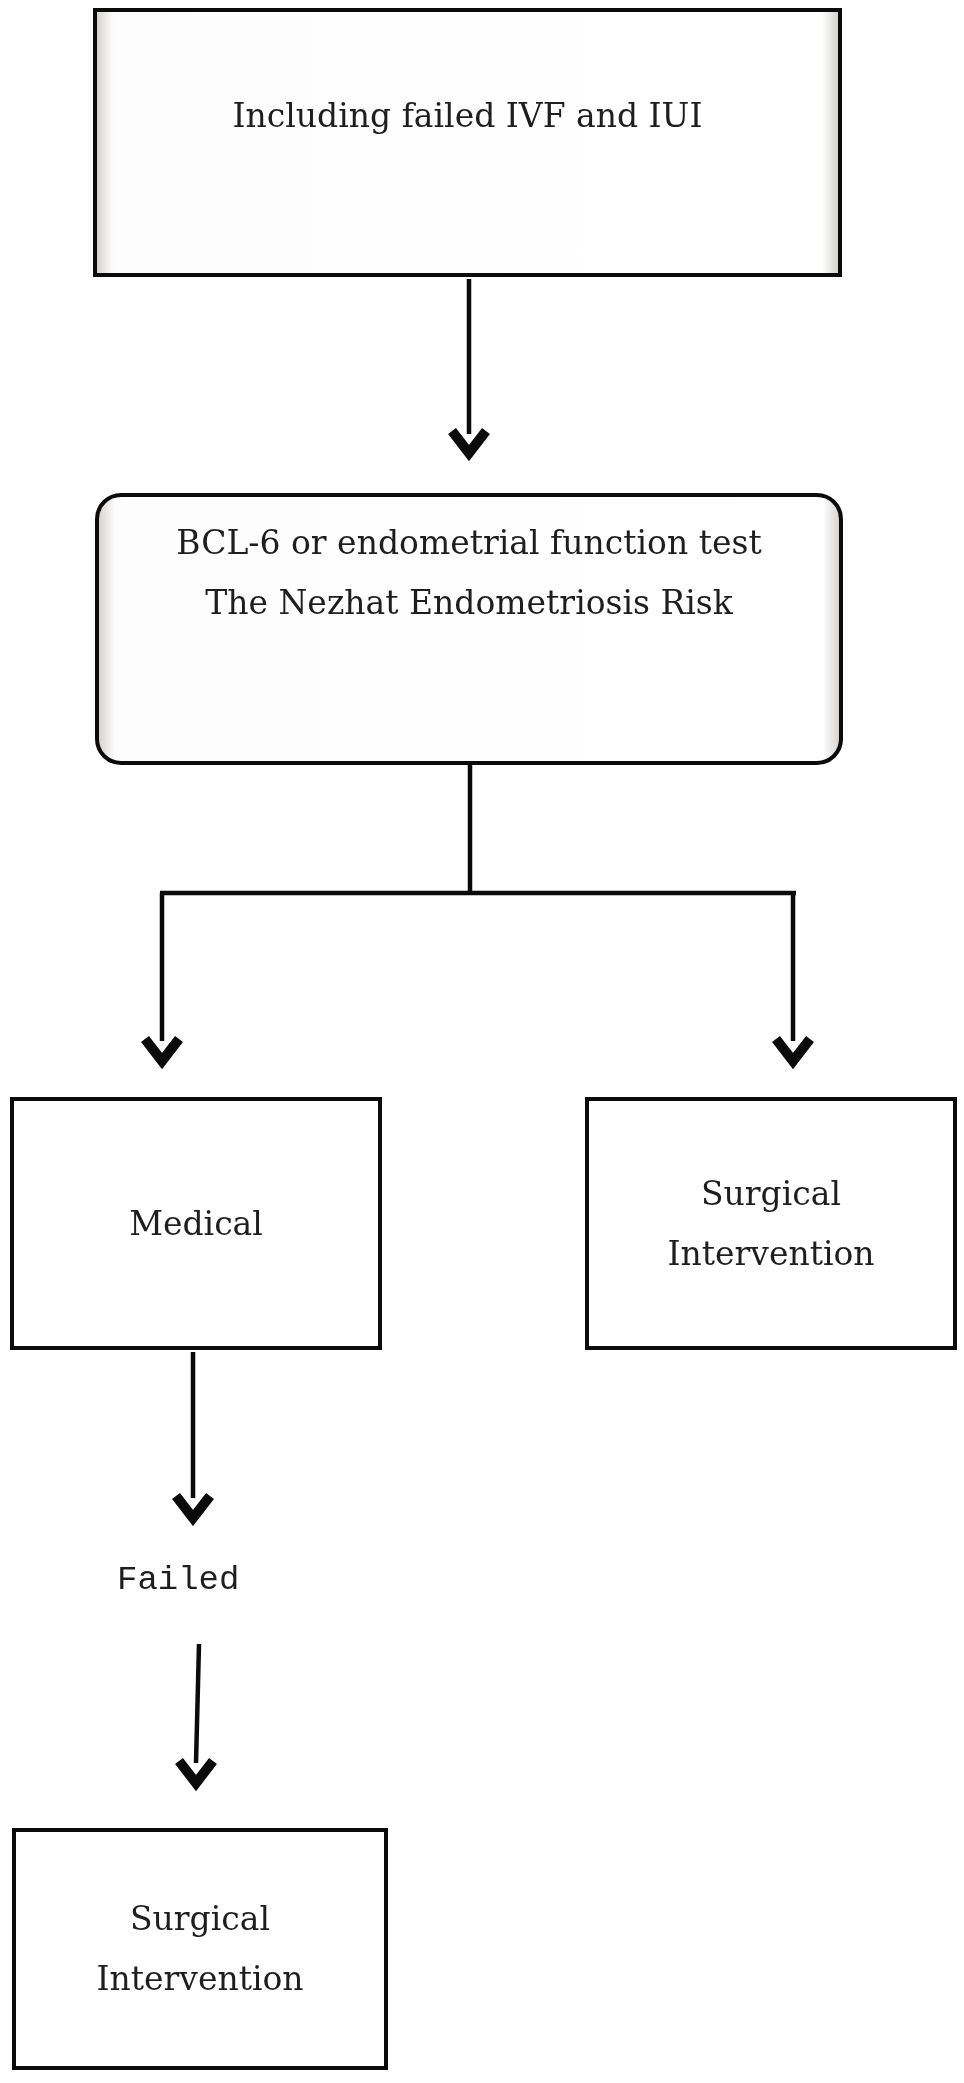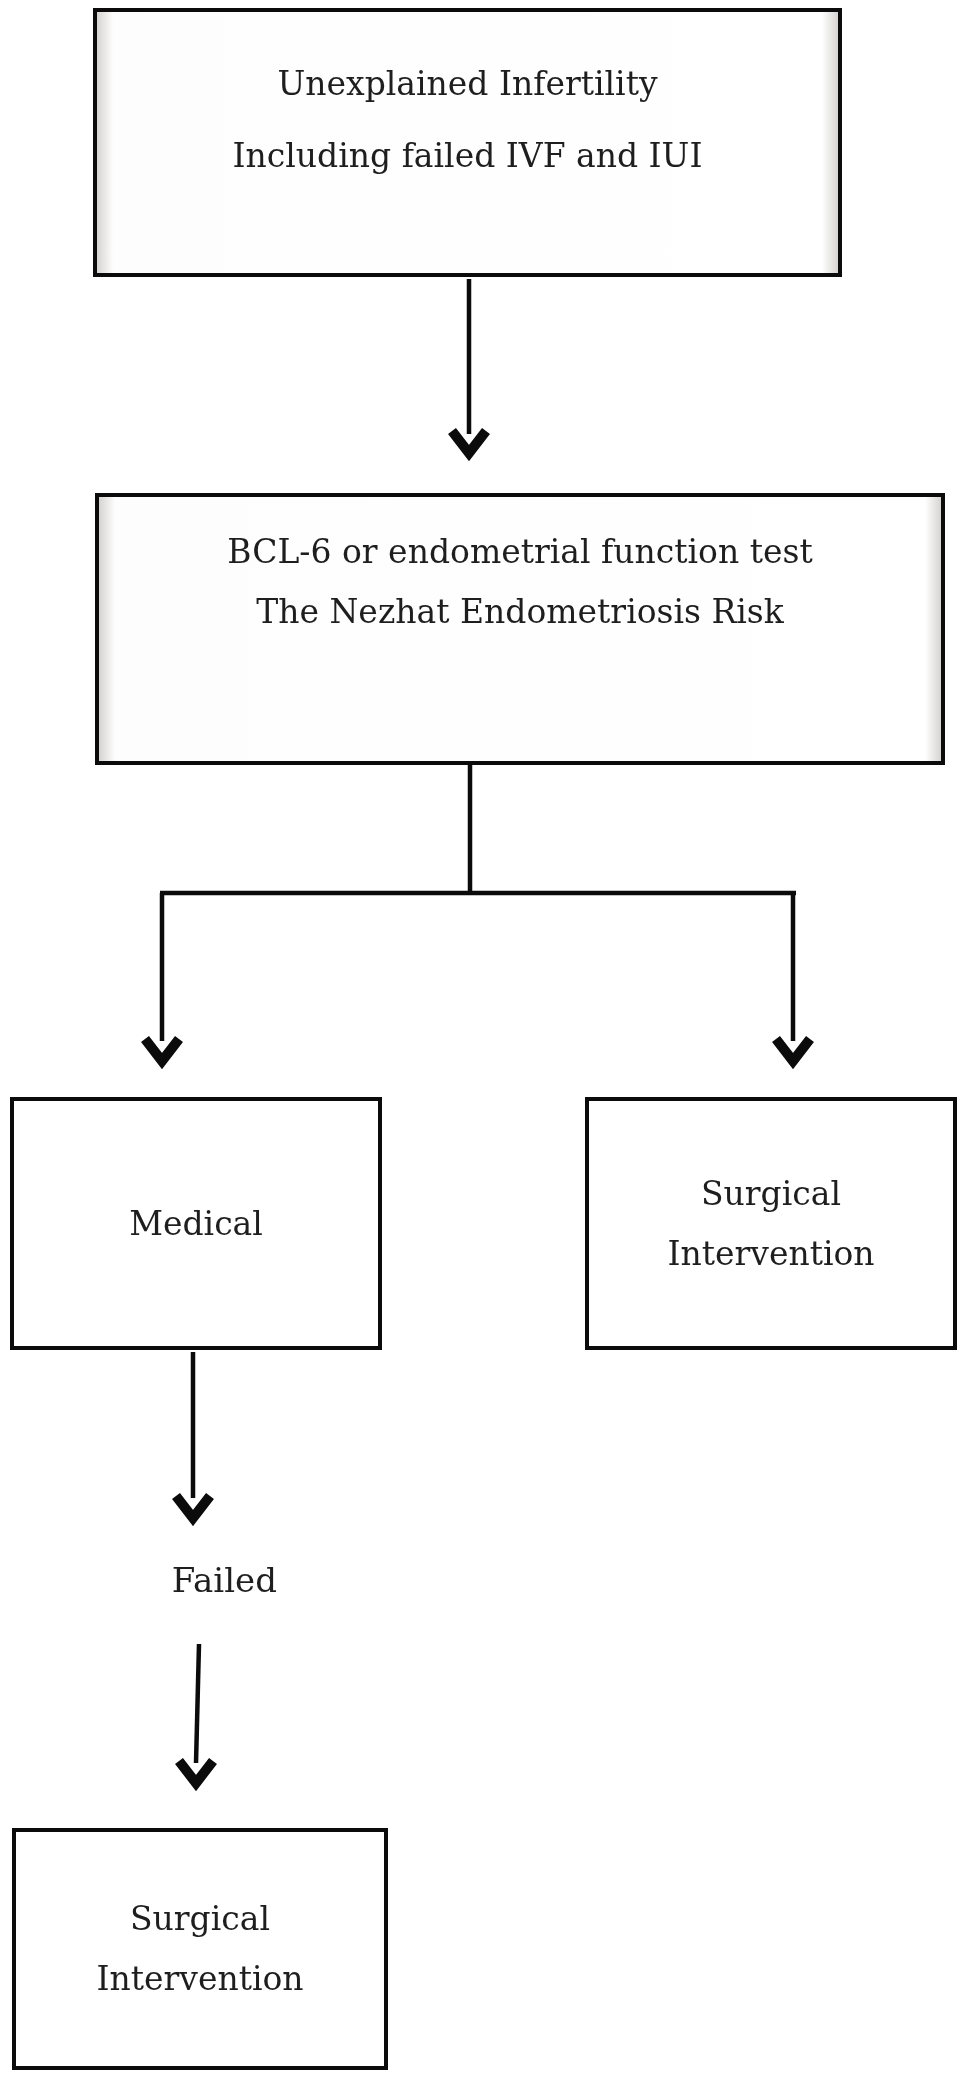--- a/index.html
+++ b/index.html
@@ -32,41 +32,42 @@
   }
   .node .line { white-space: nowrap; }
 
   #box-unexplained {
     left: 93px; top: 8px; width: 749px; height: 269px;
     padding-top: 52px; line-height: 40px;
   }
   #box-unexplained .line2 { margin-top: 32px; }
 
   #box-test {
-    left: 95px; top: 493px; width: 850px; height: 272px;
-    padding-top: 25px; line-height: 60px;
+    left: 95px; top: 493px; width: 748px; height: 272px;
+    padding-top: 16px; line-height: 60px; border-radius: 26px;
   }
 
   .centered-node {
     display: flex;
     flex-direction: column;
     align-items: center;
     justify-content: center;
     line-height: 60px;
   }
   #box-medical        { left: 10px;  top: 1097px; width: 372px; height: 253px; gap: 30px; }
   #box-surgical-right { left: 585px; top: 1097px; width: 372px; height: 253px; }
   #box-surgical-bottom{ left: 12px;  top: 1828px; width: 376px; height: 242px; }
 
   #failed-label {
     position: absolute;
     left: 117px; top: 1558px; width: 160px;
-    text-align: right;
+    text-align: left;
     font-size: 34px;
     line-height: 44px;
+    font-family: Liberation Mono, monospace;
   }
 
   #connector-layer {
     position: absolute;
     left: 0; top: 0;
     width: 964px; height: 2083px;
     pointer-events: none;
   }
   .cline {
     stroke: #0b0b0b;
@@ -113,21 +114,20 @@
       <path class="chead" d="M176 1496 L193 1518 L210 1496"></path>
     </g>
 
     <g>
       <path class="cline" d="M199 1644 L196 1763"></path>
       <path class="chead" d="M179 1761 L196 1783 L213 1761"></path>
     </g>
   </svg>
 
   <div class="node shaded" id="box-unexplained">
-    <div class="line">Unexplained Infertility</div>
     <div class="line line2">Including failed IVF and IUI</div>
   </div>
 
   <div class="node shaded" id="box-test">
     <div class="line">BCL-6 or endometrial function test</div>
     <div class="line">The Nezhat Endometriosis Risk</div>
   </div>
 
   <div class="node centered-node" id="box-medical">
     <div class="line">Medical</div>

